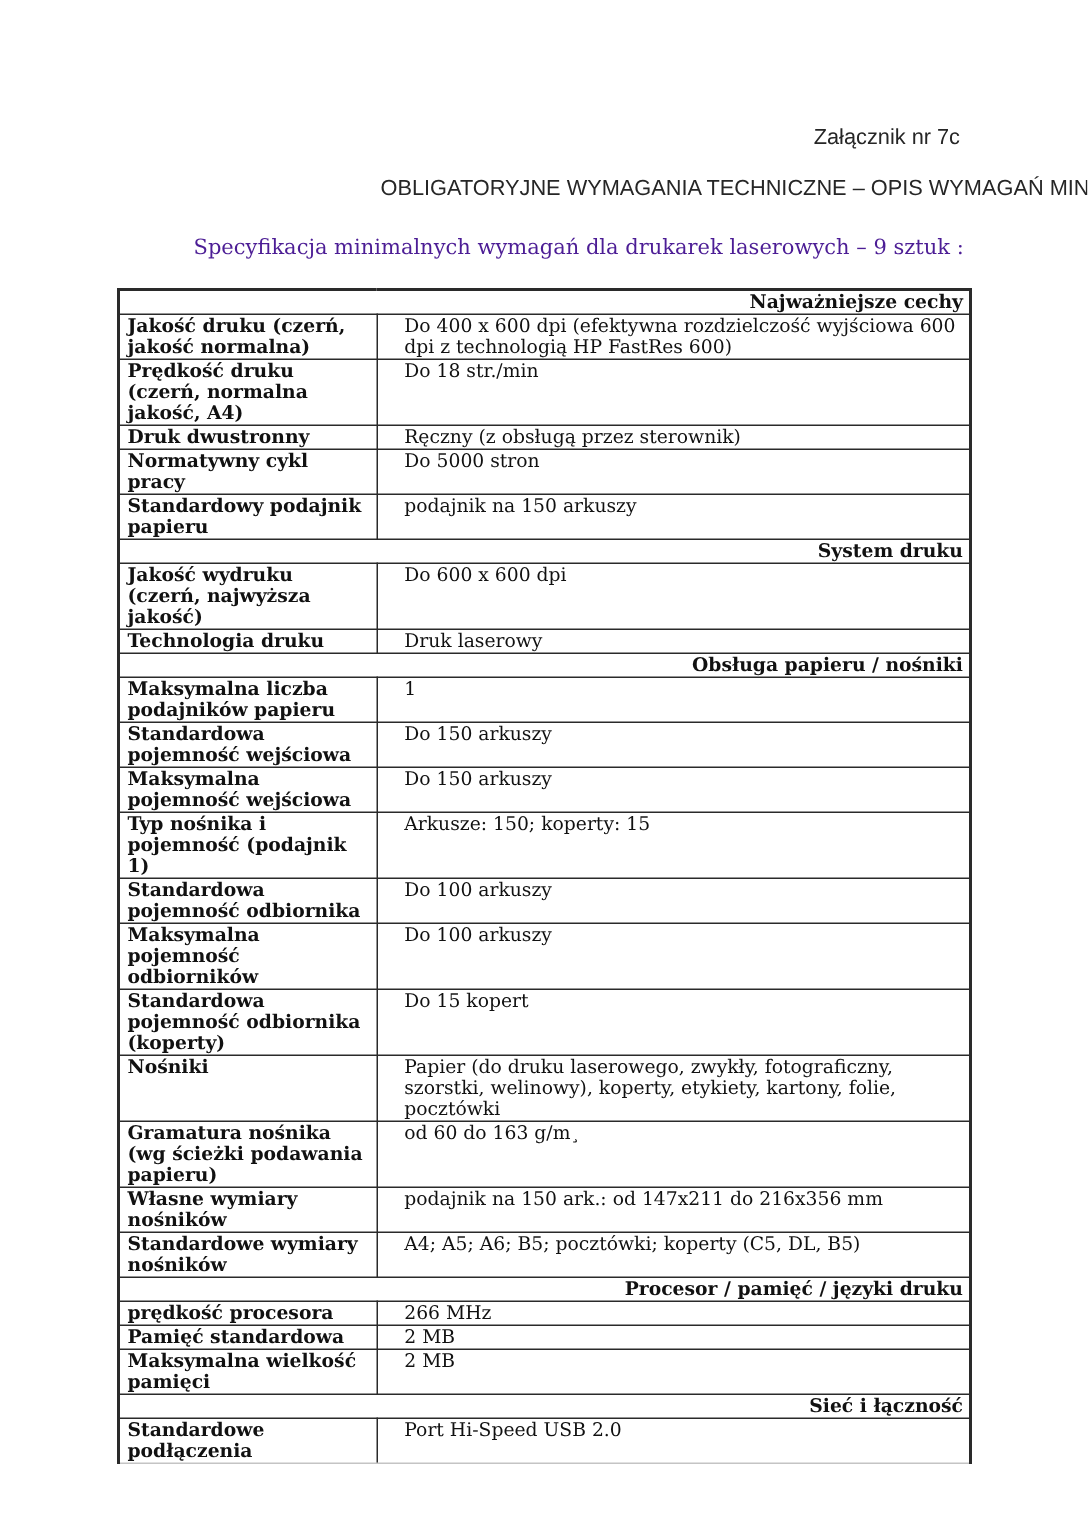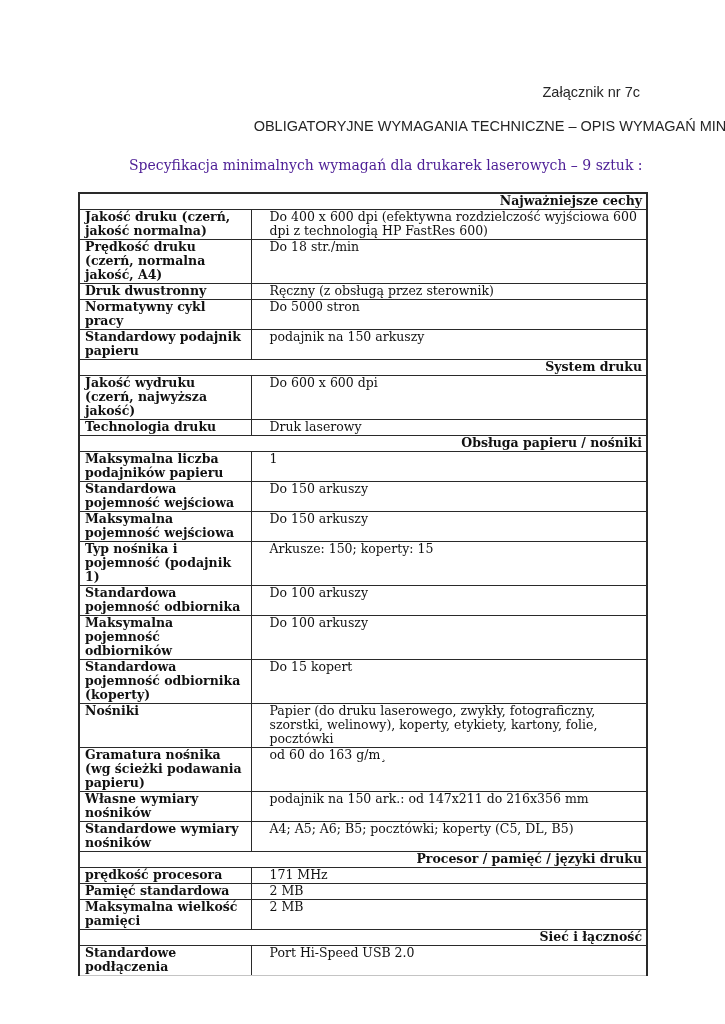--- a/index.html
+++ b/index.html
@@ -177,21 +177,21 @@
         </tr>
         <tr>
           <td class="label-cell">Standardowe wymiary nośników</td>
           <td class="value-cell">A4; A5; A6; B5; pocztówki; koperty (C5, DL, B5)</td>
         </tr>
         <tr>
           <td colspan="2" class="section-cell">Procesor / pamięć / języki druku</td>
         </tr>
         <tr>
           <td class="label-cell">prędkość procesora</td>
-          <td class="value-cell">171 MHz</td>
+          <td class="value-cell">266 MHz</td>
         </tr>
         <tr>
           <td class="label-cell">Pamięć standardowa</td>
           <td class="value-cell">2 MB</td>
         </tr>
         <tr>
           <td class="label-cell">Maksymalna wielkość pamięci</td>
           <td class="value-cell">2 MB</td>
         </tr>
         <tr>

